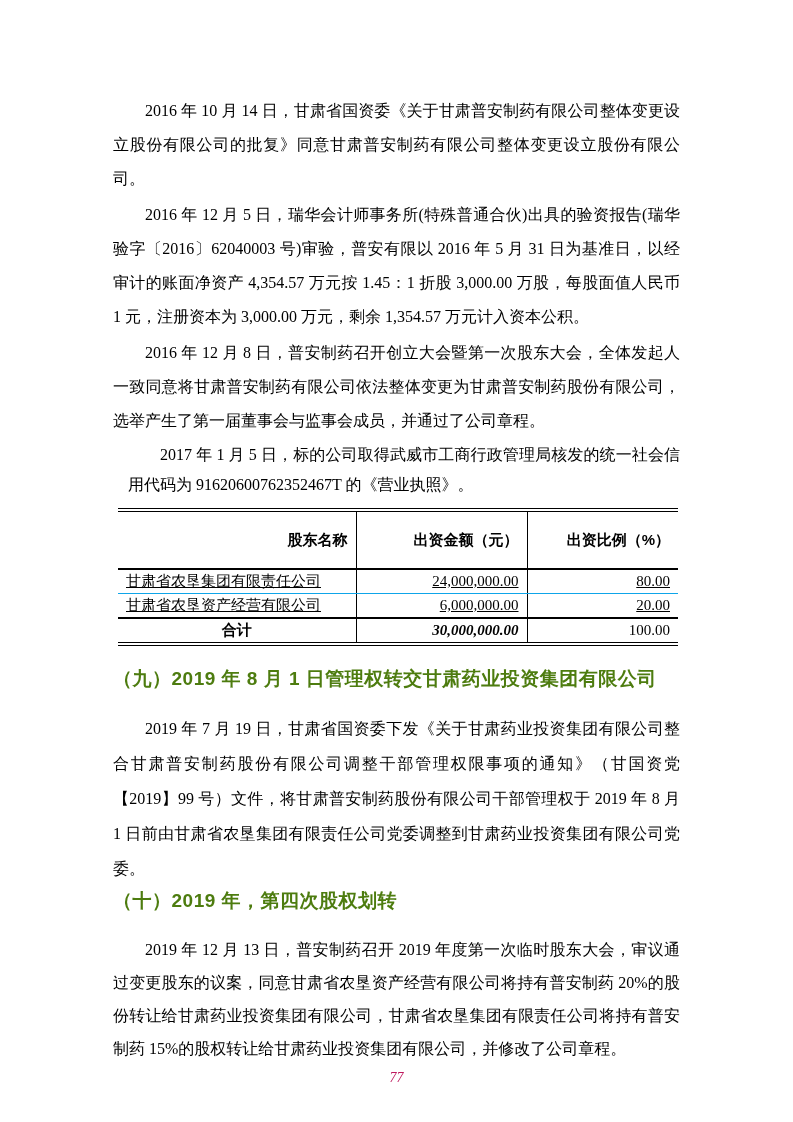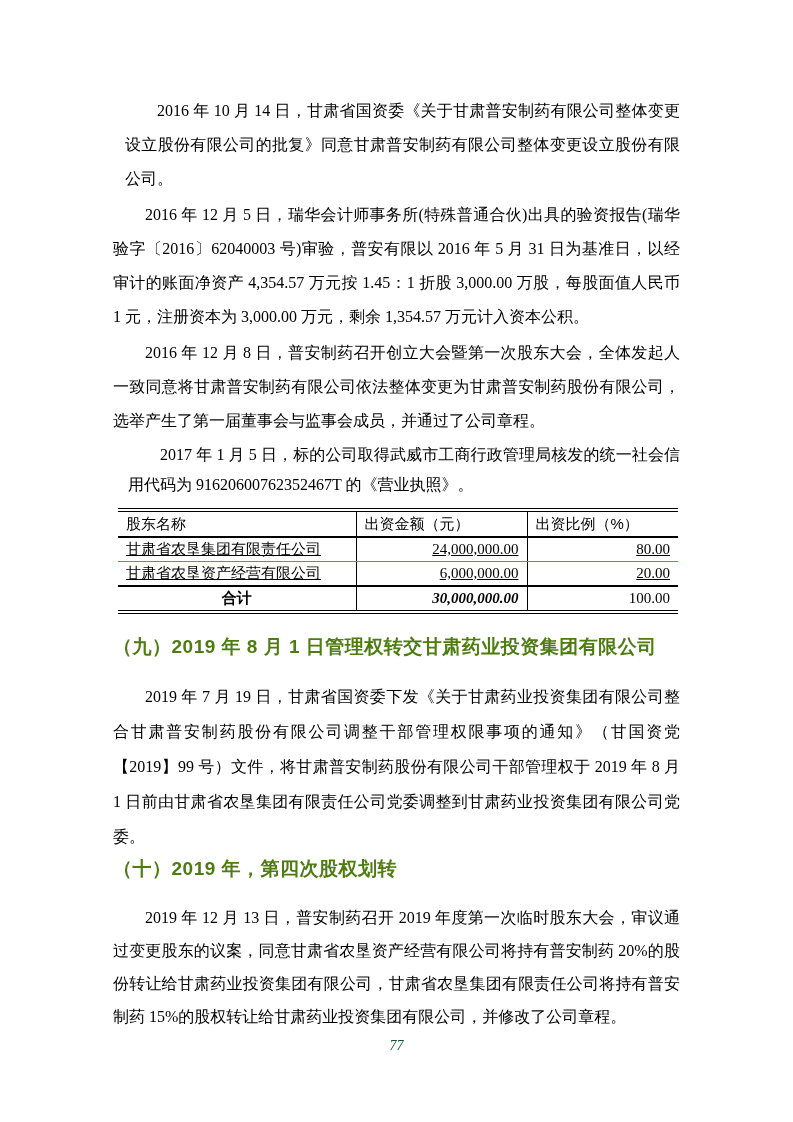--- a/index.html
+++ b/index.html
@@ -19,21 +19,21 @@
     font-family: "Liberation Serif", "DejaVu Serif", serif;
   }
   p.para {
     margin: 2px 0 0 0;
     font-size: 16px;
     line-height: 34px;
     text-align: justify;
     text-indent: 2em;
     color: #000;
   }
-  p.para:first-child { margin-top: 0; margin-left: 12px; }
+  p.para:first-child { margin-top: 0; }
   p.para-tight {
     line-height: 30px;
     margin-left: 15px;
   }
   p.intro {
     margin-top: 5px;
   }
   h2.sec {
     font-family: "Liberation Sans", "DejaVu Sans", sans-serif;
     font-weight: 700;
@@ -52,24 +52,24 @@
     border-collapse: collapse;
     table-layout: fixed;
     width: 560px;
     margin: 8px 0 0 5px;
     border-top: 4px double #000;
     border-bottom: 4px double #000;
     font-size: 15px;
   }
   table.sh-table th {
     font-family: "Liberation Sans", "DejaVu Sans", sans-serif;
-    font-weight: 400;
-    text-align: left;
+    font-weight: 700;
+    text-align: right;
     height: 24px;
-    padding: 0 8px;
+    padding: 16px 8px;
     border-bottom: 2px solid #000;
   }
   table.sh-table td {
     height: 23px;
     padding: 0 8px;
   }
   table.sh-table th:not(:last-child),
   table.sh-table td:not(:last-child) {
     border-right: 1px solid #000;
   }
@@ -82,21 +82,21 @@
     font-family: "Liberation Sans", "DejaVu Sans", sans-serif;
     font-weight: 700;
   }
   tr.total td.cell-amount { font-weight: 700; font-style: italic; }
 
   .page-number {
     margin-top: 5px;
     text-align: center;
     font-size: 14px;
     font-style: italic;
-    color: #14532d;
+    color: #be185d;
   }
 </style>
 </head>
 <body>
 
 <div class="page">
 
   <p class="para">2016 年 10 月 14 日，甘肃省国资委《关于甘肃普安制药有限公司整体变更设立股份有限公司的批复》同意甘肃普安制药有限公司整体变更设立股份有限公司。</p>
 
   <p class="para">2016 年 12 月 5 日，瑞华会计师事务所(特殊普通合伙)出具的验资报告(瑞华验字〔2016〕62040003 号)审验，普安有限以 2016 年 5 月 31 日为基准日，以经审计的账面净资产 4,354.57 万元按 1.45：1 折股 3,000.00 万股，每股面值人民币 1 元，注册资本为 3,000.00 万元，剩余 1,354.57 万元计入资本公积。</p>

